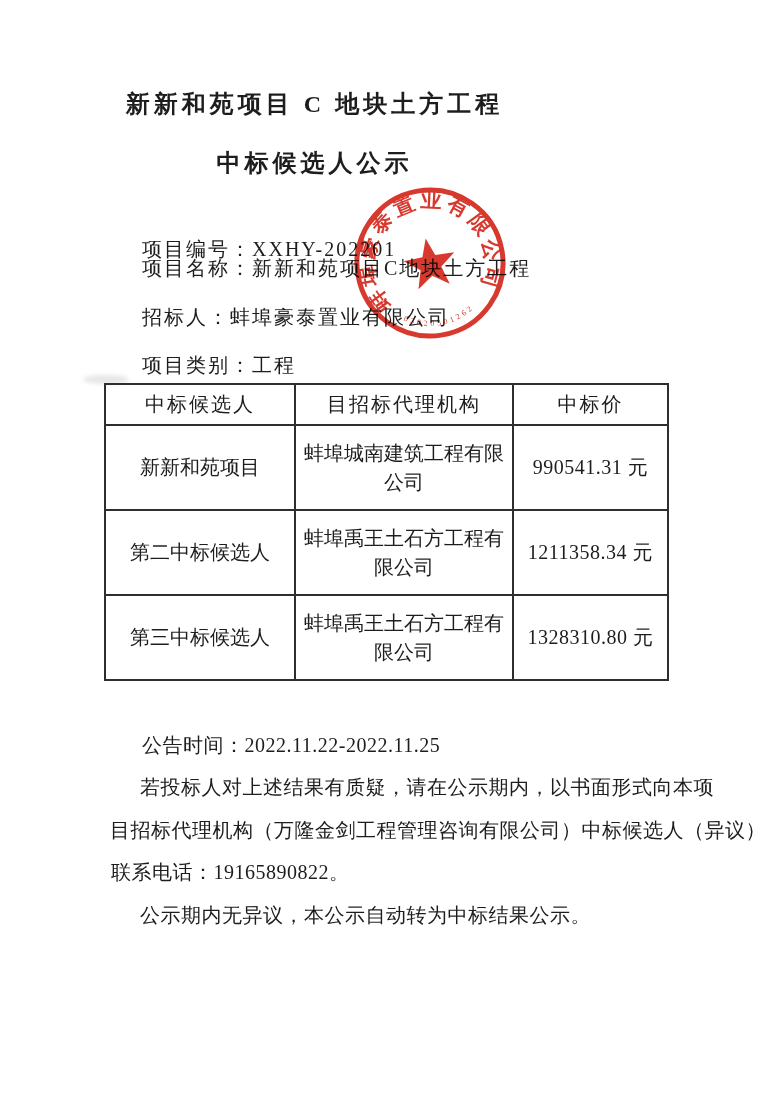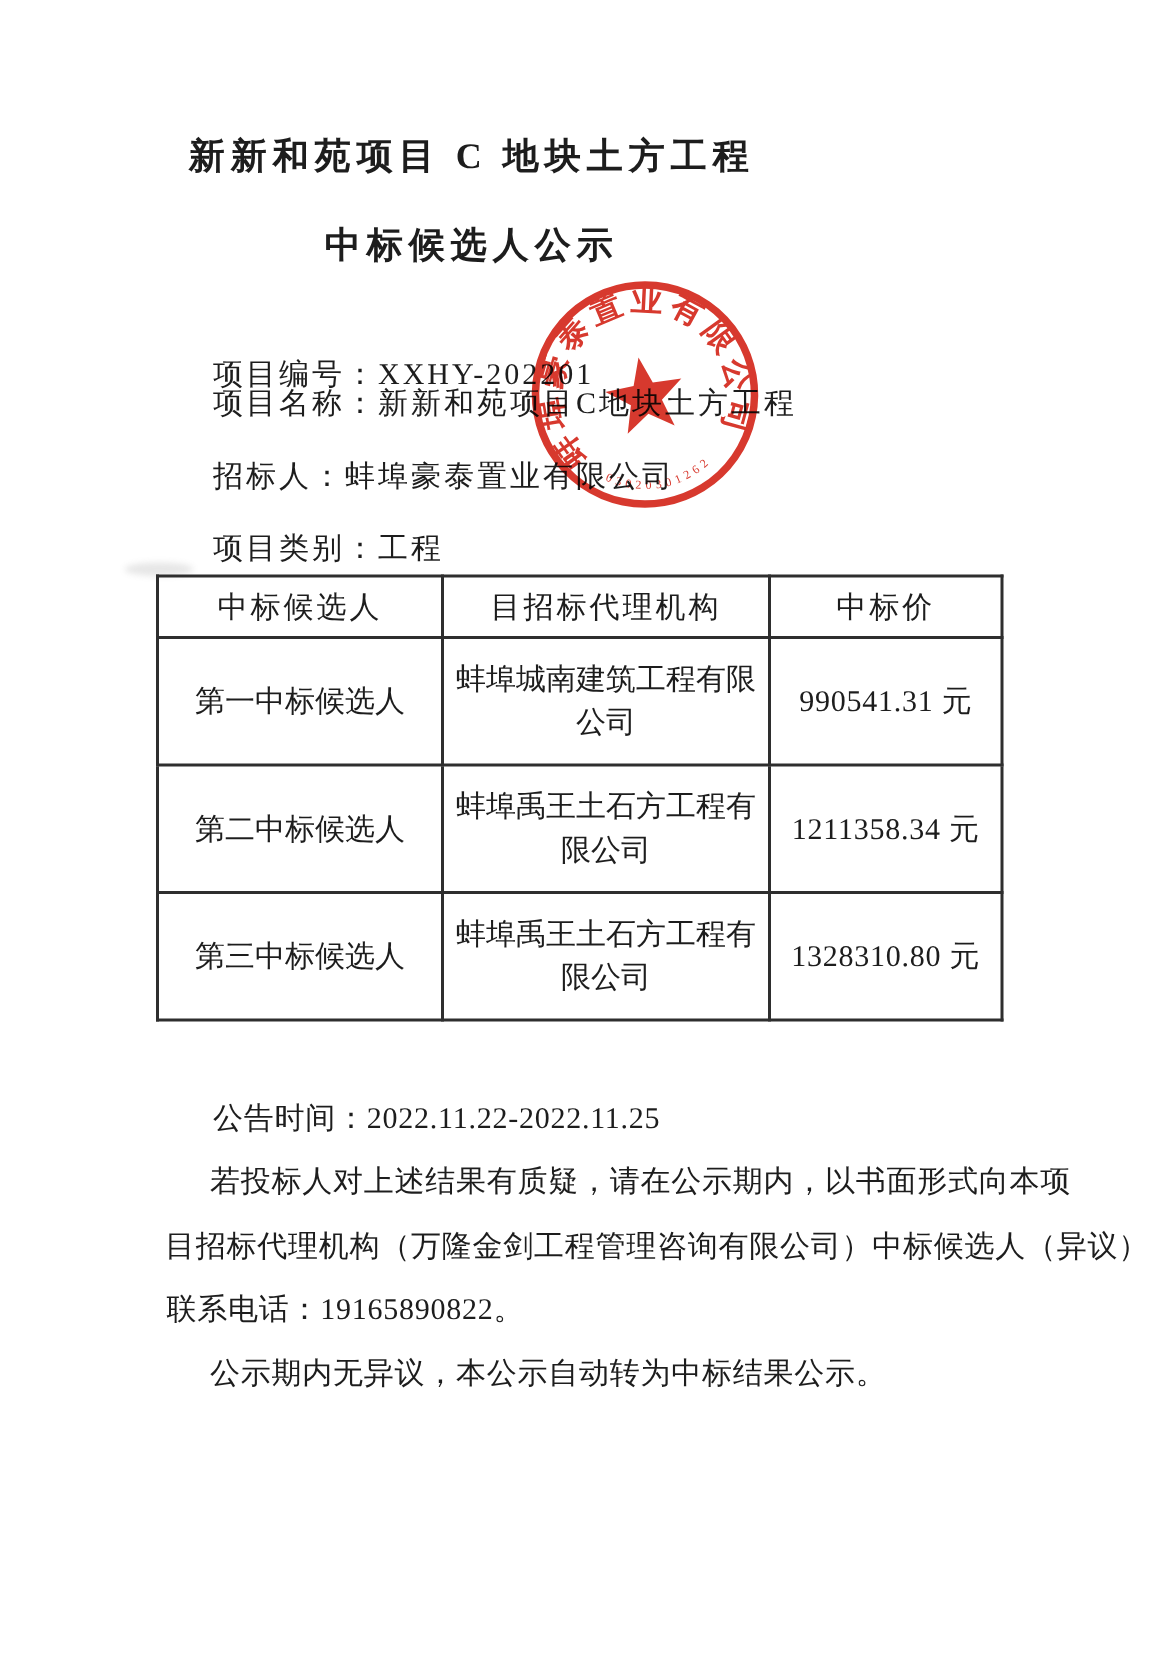--- a/index.html
+++ b/index.html
@@ -98,21 +98,21 @@
       <col style="width:218px">
       <col style="width:155px">
     </colgroup>
     <tbody>
         <tr class="hdr">
       <th>中标候选人</th>
       <th>目招标代理机构</th>
       <th>中标价</th>
     </tr>
     <tr class="row">
-      <td>第一中标候选人</td>
+      <td>新新和苑项目</td>
       <td class="company">蚌埠城南建筑工程有限公司</td>
       <td class="price">990541.31 元</td>
     </tr>
     <tr class="row">
       <td>第二中标候选人</td>
       <td class="company">蚌埠禹王土石方工程有限公司</td>
       <td class="price">1211358.34 元</td>
     </tr>
     <tr class="row">
       <td>第三中标候选人</td>

